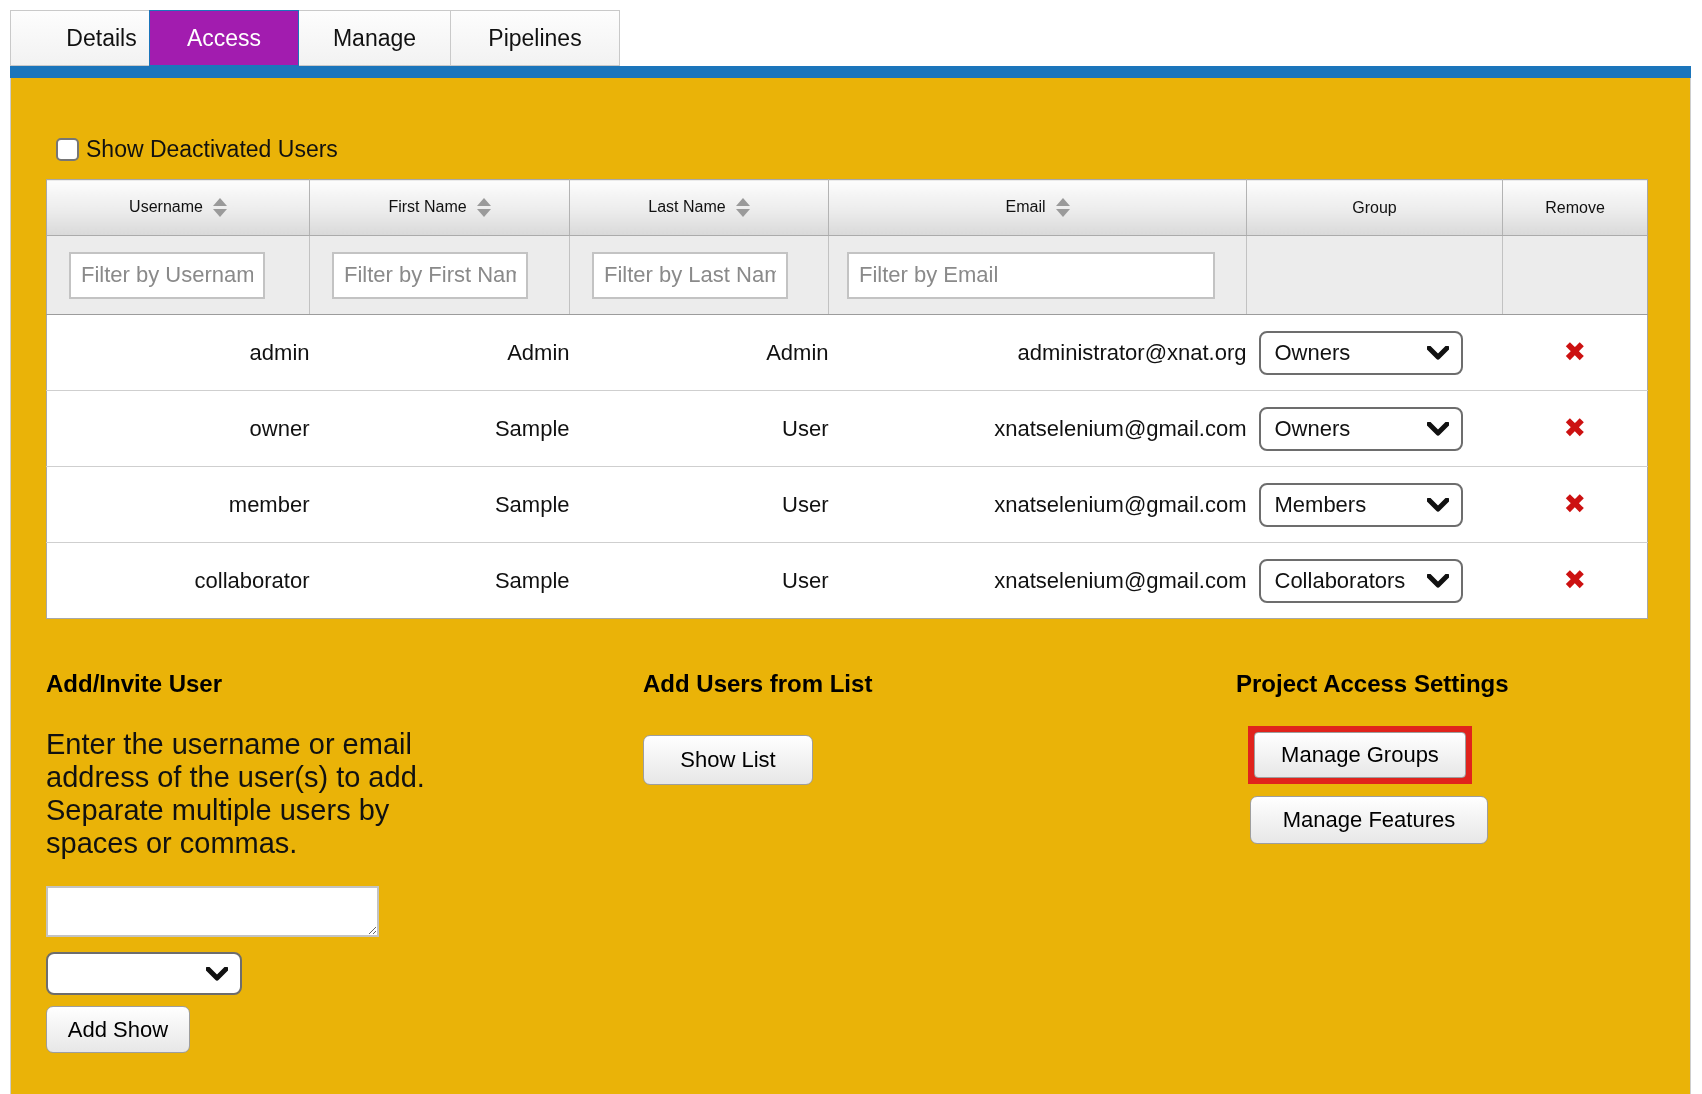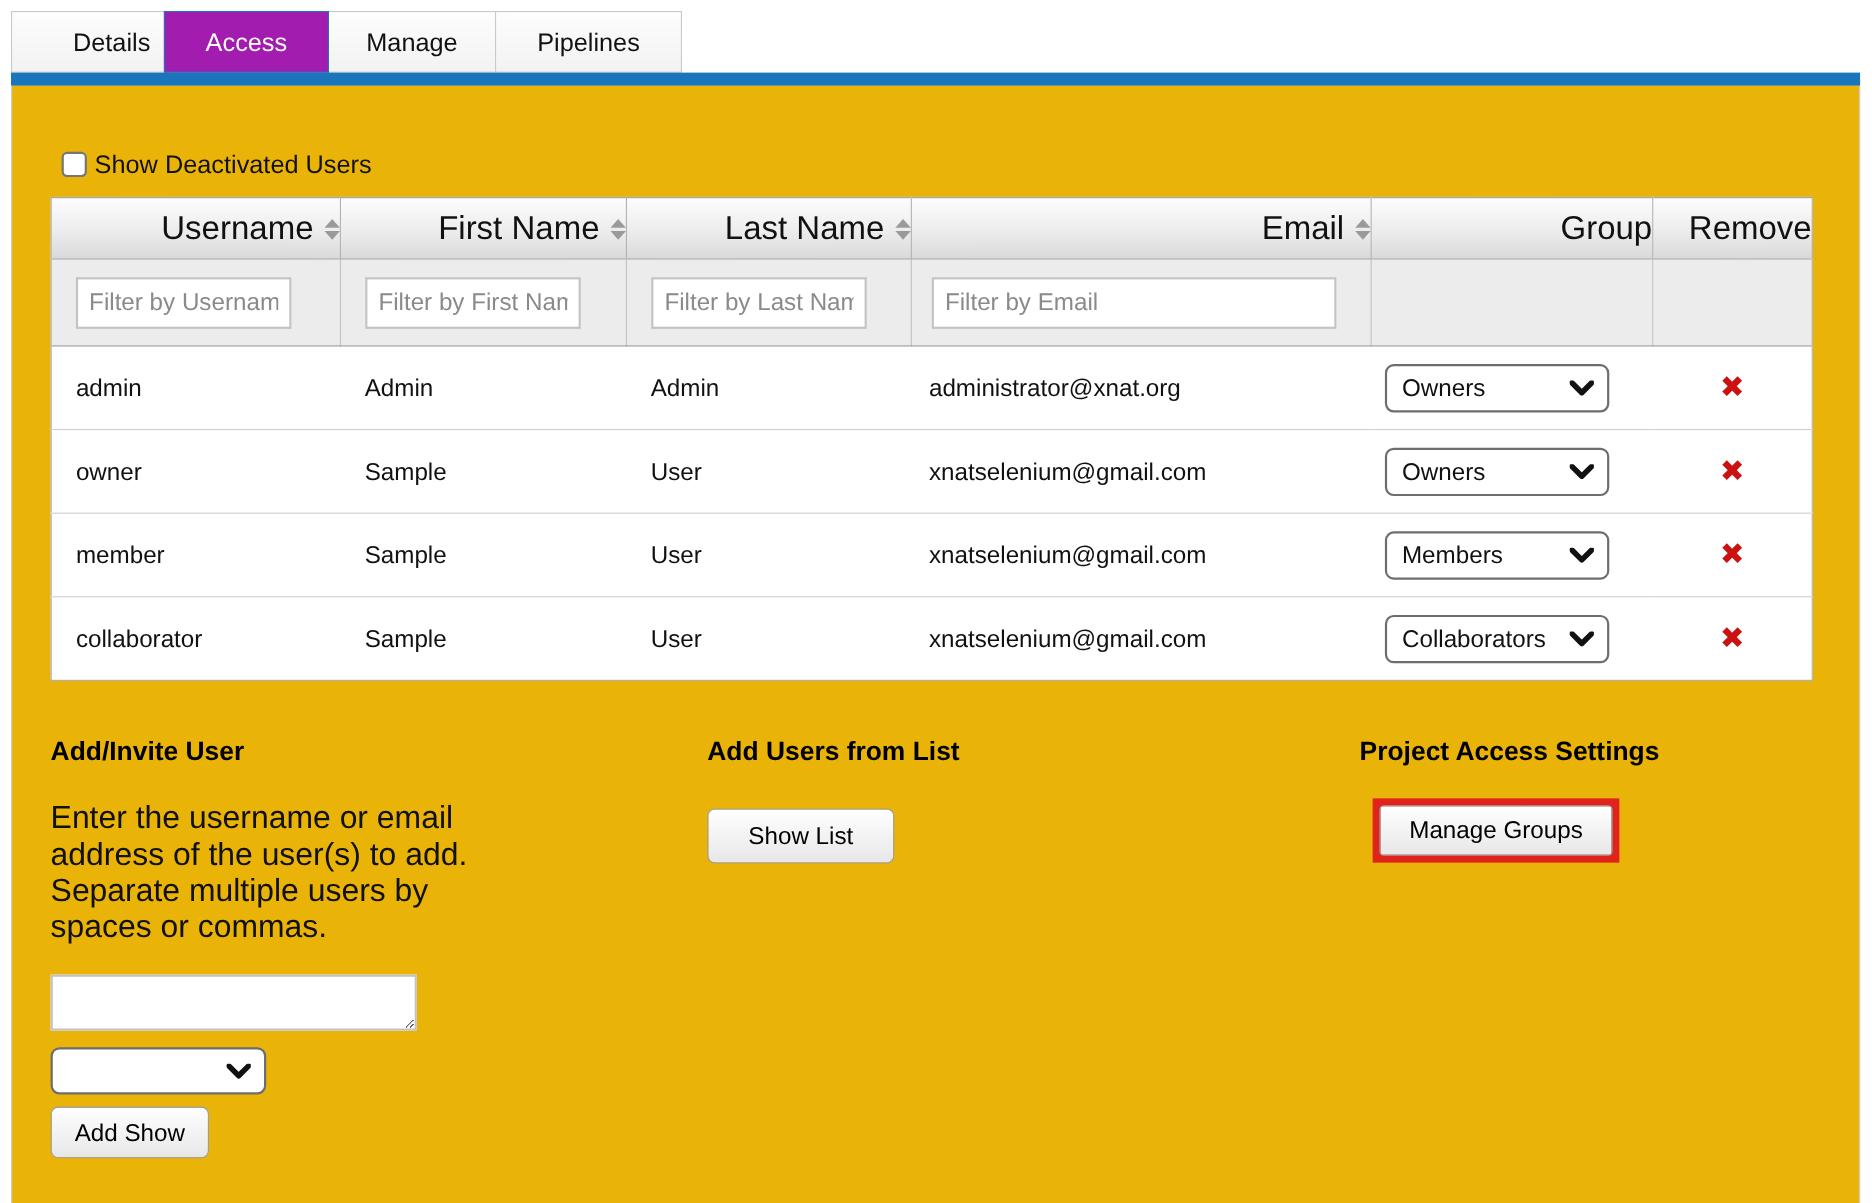--- a/index.html
+++ b/index.html
@@ -26,33 +26,33 @@
     border:2px solid #767676; border-radius:5px; background:#ffffff; margin-right:7px; cursor:pointer; }
   .show-deactivated span { font-size:23px; }
 
   
   table.users { position:absolute; top:101px; left:35px; width:1601px;
     border-collapse:collapse; table-layout:fixed; background:#ffffff;
     border:1px solid #a8a8a8; }
   table.users th, table.users td { font-weight:normal; }
   tr.hdr th { height:56px; background:linear-gradient(#fdfdfd 0%, #ececec 55%, #d9d9d9 100%);
     border-right:1px solid #b3b3b3; border-bottom:1px solid #ababab;
-    font-size:30px; text-align:right; cursor:pointer; }
+    font-size:16px; text-align:center; cursor:pointer; }
   tr.hdr th:last-child { border-right:none; }
   tr.filters th { height:79px; background:#ececec; border-right:1px solid #c2c2c2;
     border-bottom:1px solid #9c9c9c; text-align:left; }
   tr.filters th:last-child { border-right:none; }
   tr.filters input { height:47px; border:2px solid #c3c3c3; background:#ffffff;
     font-size:22px; padding:0 10px; color:#222; font-family:inherit; }
   tr.filters input::placeholder { color:#8a8a8a; opacity:1; }
   .fw-s { width:196px; margin-left:22px; }
   .fw-l { width:368px; margin-left:18px; }
   tbody tr { height:76px; background:#ffffff; }
   tbody tr + tr td { border-top:1px solid #cfcfcf; }
-  tbody td { font-size:22px; padding-left:22px; text-align:left; }
+  tbody td { font-size:22px; padding-left:22px; text-align:right; }
   td.email-cell { padding-left:16px; }
   td.group-cell { padding-left:12px; }
   td.remove-cell { padding-left:0; text-align:center; }
 
   .sortwrap { display:inline-flex; flex-direction:column; vertical-align:middle;
     margin-left:10px; gap:3px; }
   .tri-up { width:0; height:0; border-left:7px solid transparent; border-right:7px solid transparent;
     border-bottom:8px solid #9a9a9a; }
   .tri-down { width:0; height:0; border-left:7px solid transparent; border-right:7px solid transparent;
     border-top:8px solid #9a9a9a; }
@@ -241,16 +241,17 @@
     <div class="col col-mid">
       <h3>Add Users from List</h3>
       <button class="btn show-list-btn">Show List</button>
     </div>
 
     <div class="col col-right">
       <h3>Project Access Settings</h3>
       <div class="red-ring">
         <button class="btn manage-groups-btn">Manage Groups</button>
       </div>
+      <button class="btn manage-features-btn">Manage Features</button>
     </div>
 
   </div>
 </div>
 
 </body></html>

